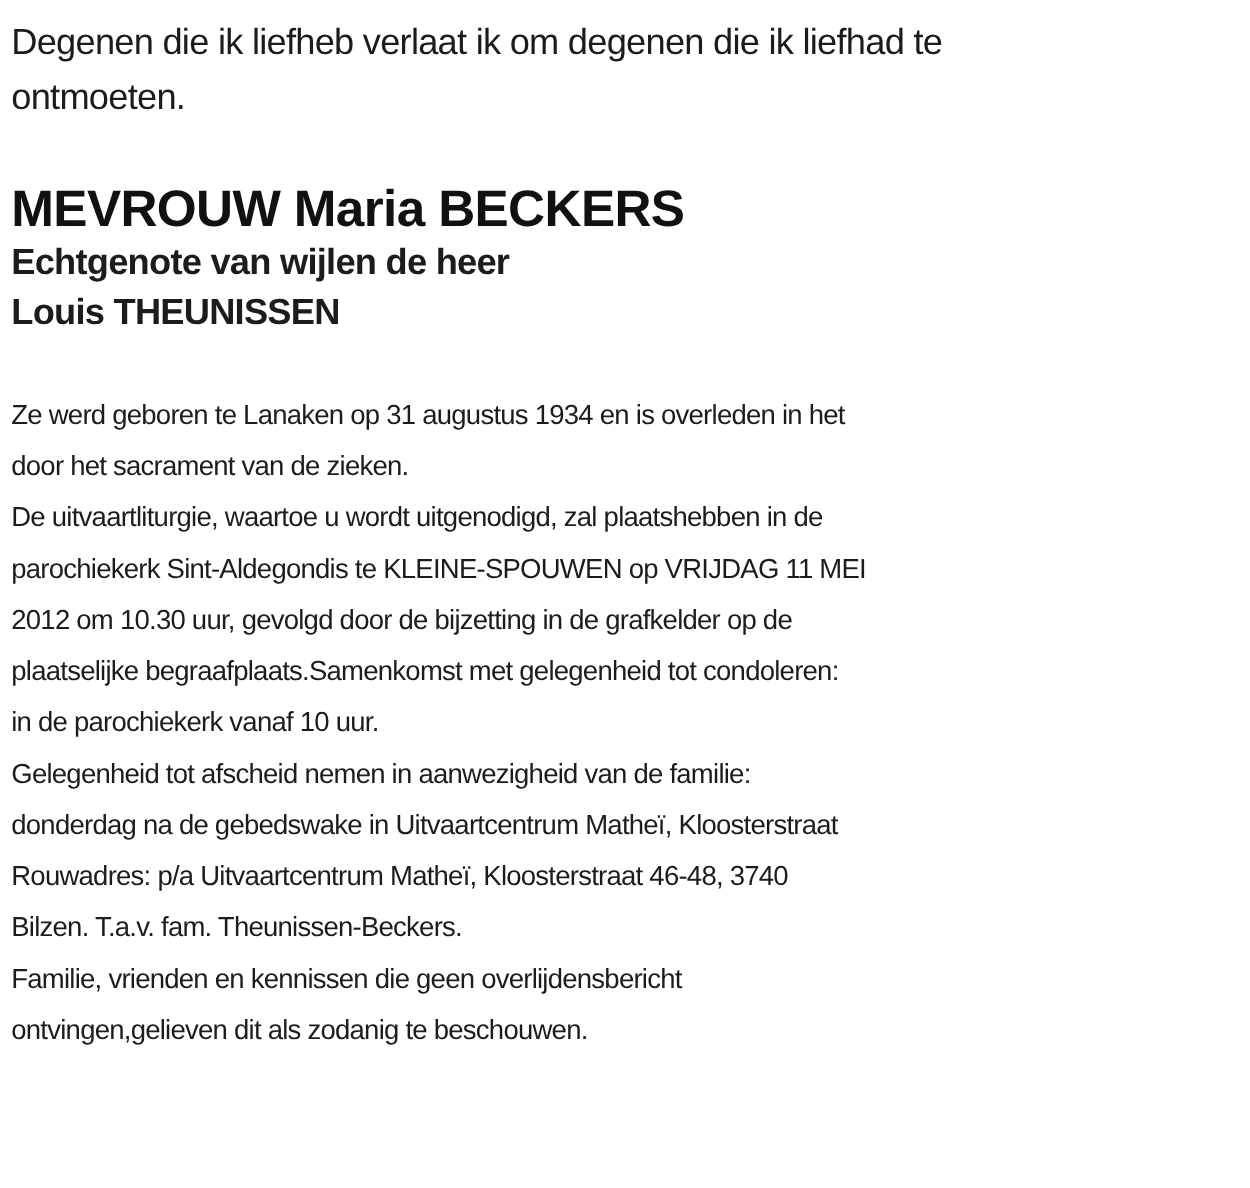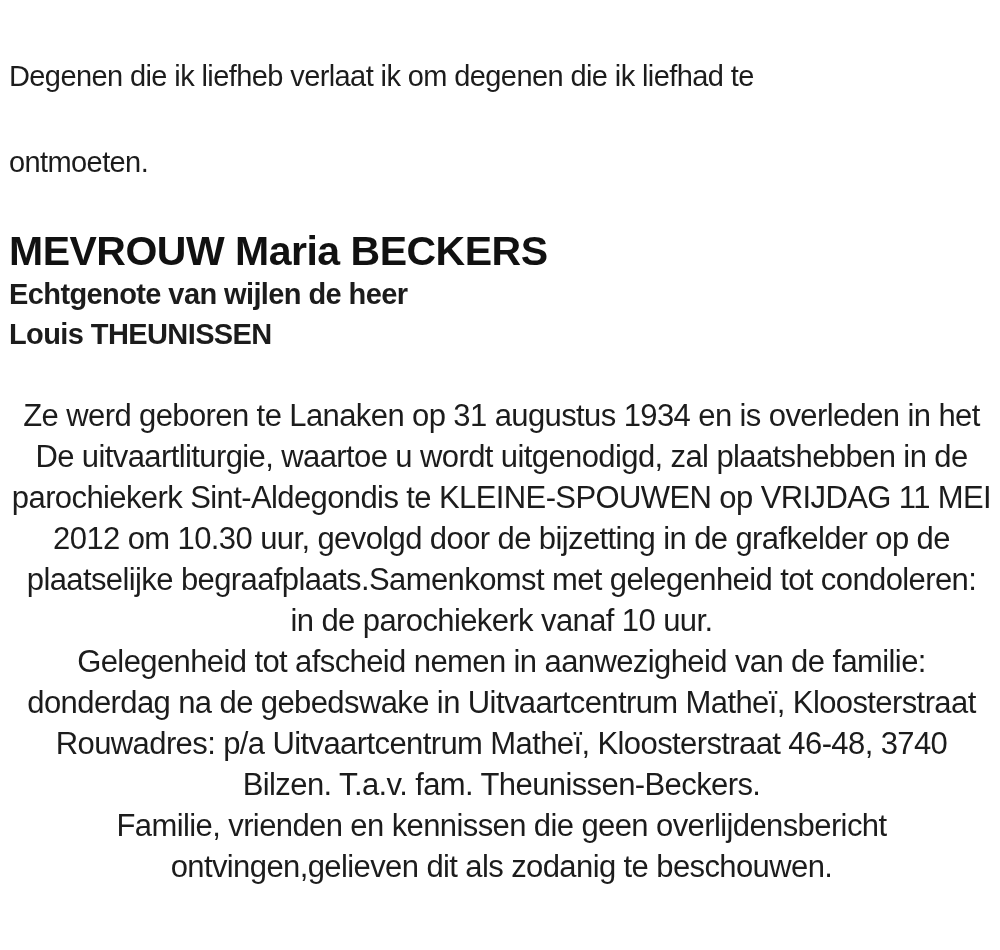--- a/index.html
+++ b/index.html
@@ -16,21 +16,20 @@
     overflow: hidden;
     background: #ffffff;
     color: #1c1c1c;
     font-family: "Liberation Sans", "DejaVu Sans", sans-serif;
   }
   .quote-line {
     font-size: 29px;
     line-height: 44px;
     letter-spacing: -0.6px;
     white-space: nowrap;
-    margin-top: 42px;
   }
   .deceased-title {
     margin: 44px 0 0 0;
     font-size: 41px;
     font-weight: bold;
     line-height: 46px;
     letter-spacing: -0.5px;
     color: #111111;
     white-space: nowrap;
   }
@@ -38,25 +37,24 @@
     font-size: 29px;
     line-height: 40px;
     letter-spacing: -0.6px;
     white-space: nowrap;
     font-weight: bold;
   }
   .announcement {
     margin-top: 41px;
   }
   .body-line {
-    font-size: 31px;
+    font-size: 22px;
     line-height: 41px;
     letter-spacing: -0.6px;
     white-space: nowrap;
-    text-align: center;
   }
 </style>
 </head>
 <body>
 
 <div class="page">
 
   <div class="memorial-quote">
     <div class="quote-line">Degenen die ik liefheb verlaat ik om degenen die ik liefhad te</div>
     <div class="quote-line">ontmoeten.</div>
@@ -64,20 +62,21 @@
 
   <h1 class="deceased-title">MEVROUW Maria BECKERS</h1>
 
   <div class="spouse-info">
     <div class="subtitle-line">Echtgenote van wijlen de heer</div>
     <div class="subtitle-line">Louis THEUNISSEN</div>
   </div>
 
   <div class="announcement">
     <div class="body-line">Ze werd geboren te Lanaken op 31 augustus 1934 en is overleden in het</div>
+    <div class="body-line">door het sacrament van de zieken.</div>
     <div class="body-line">De uitvaartliturgie, waartoe u wordt uitgenodigd, zal plaatshebben in de</div>
     <div class="body-line">parochiekerk Sint-Aldegondis te KLEINE-SPOUWEN op VRIJDAG 11 MEI</div>
     <div class="body-line">2012 om 10.30 uur, gevolgd door de bijzetting in de grafkelder op de</div>
     <div class="body-line">plaatselijke begraafplaats.Samenkomst met gelegenheid tot condoleren:</div>
     <div class="body-line">in de parochiekerk vanaf 10 uur.</div>
     <div class="body-line">Gelegenheid tot afscheid nemen in aanwezigheid van de familie:</div>
     <div class="body-line">donderdag na de gebedswake in Uitvaartcentrum Matheï, Kloosterstraat</div>
     <div class="body-line">Rouwadres: p/a Uitvaartcentrum Matheï, Kloosterstraat 46-48, 3740</div>
     <div class="body-line">Bilzen. T.a.v. fam. Theunissen-Beckers.</div>
     <div class="body-line">Familie, vrienden en kennissen die geen overlijdensbericht</div>

